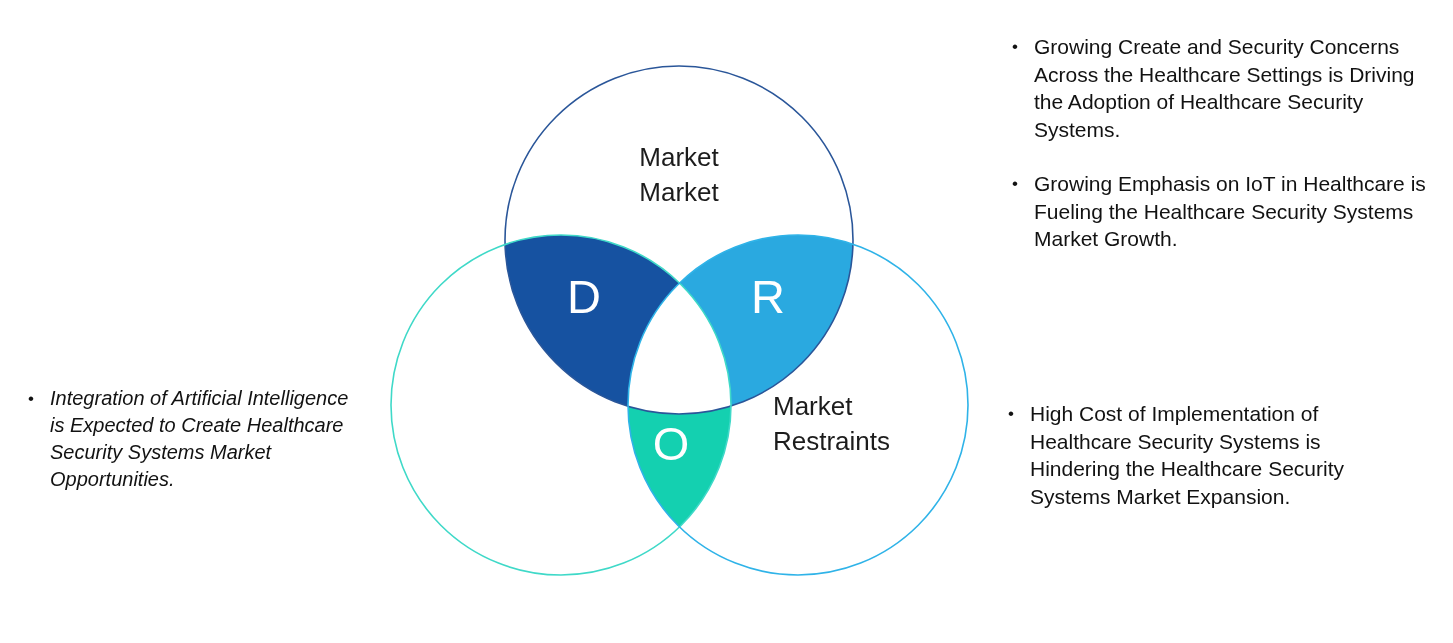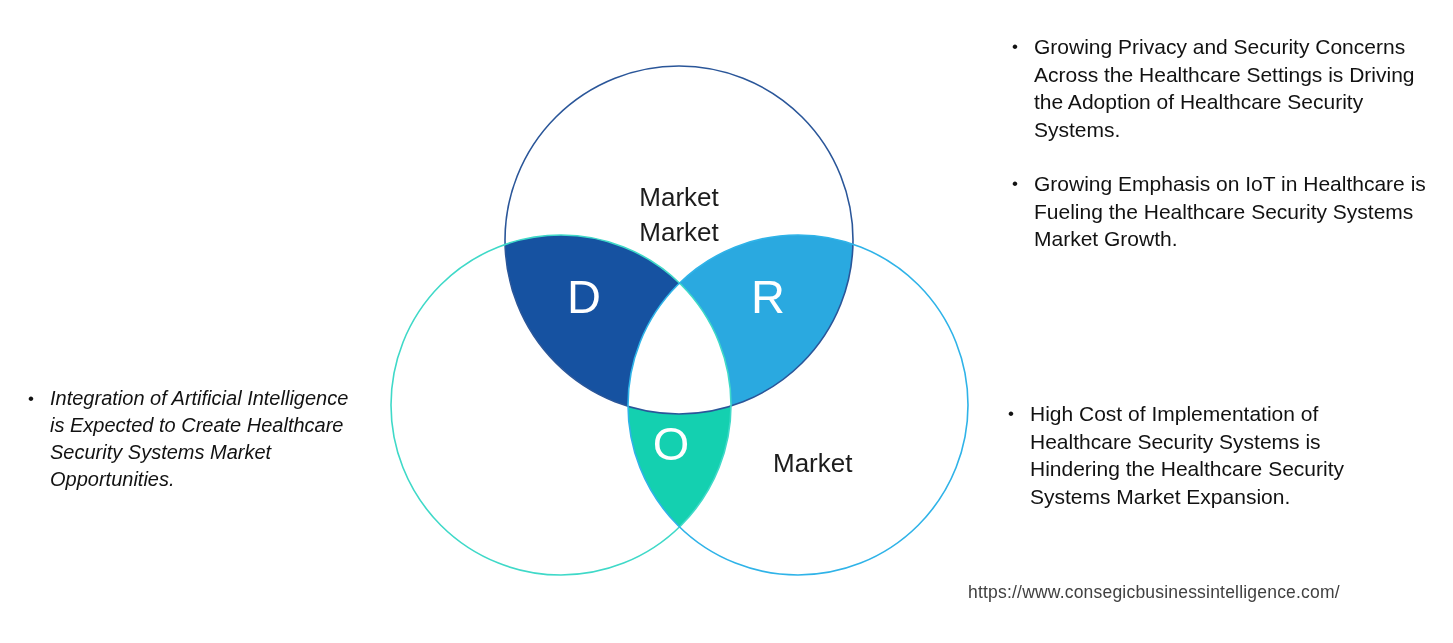--- a/index.html
+++ b/index.html
@@ -13,21 +13,20 @@
     color: #141414;
   }
   .venn-svg { position: absolute; left: 0; top: 0; }
 
   .circle-label {
     position: absolute;
     color: #1c1c1c;
     font-size: 26px;
     line-height: 1.35;
     white-space: nowrap;
-    margin-top: 40px;
   }
   .label-drivers {
     left: 679px; top: 175px;
     transform: translate(-50%, -50%);
     text-align: center;
   }
   .label-opportunity {
     left: 507px; top: 421px;
     transform: translate(-50%, -50%);
   }
@@ -117,46 +116,46 @@
   </svg>
 
   <div class="circle-label label-drivers">
     <div>Market</div>
     <div>Market</div>
   </div>
 
 
   <div class="circle-label label-restraints">
     <div>Market</div>
+    <div>Restraints</div>
   </div>
 
   <div class="venn-letter letter-d">D</div>
   <div class="venn-letter letter-r">R</div>
   <div class="venn-letter letter-o">O</div>
 
   <div class="text-block block-left">
     <div class="bullet-row">
       <span class="bullet-glyph">•</span>
       <span class="bullet-text">Integration of Artificial Intelligence is Expected to Create Healthcare Security Systems Market Opportunities.</span>
     </div>
   </div>
 
   <div class="text-block block-right-top">
     <div class="bullet-row">
       <span class="bullet-glyph">•</span>
-      <span class="bullet-text">Growing Privacy and Security Concerns Across the Healthcare Settings is Driving the Adoption of Healthcare Security Systems.</span>
+      <span class="bullet-text">Growing Create and Security Concerns Across the Healthcare Settings is Driving the Adoption of Healthcare Security Systems.</span>
     </div>
     <div class="bullet-row">
       <span class="bullet-glyph">•</span>
       <span class="bullet-text">Growing Emphasis on IoT in Healthcare is Fueling the Healthcare Security Systems Market Growth.</span>
     </div>
   </div>
 
   <div class="text-block block-right-bottom">
     <div class="bullet-row">
       <span class="bullet-glyph">•</span>
       <span class="bullet-text">High Cost of Implementation of Healthcare Security Systems is Hindering the Healthcare Security Systems Market Expansion.</span>
     </div>
   </div>
 
-  <div class="footer-url">https://www.consegicbusinessintelligence.com/</div>
 
 </div>
 
 </body></html>

